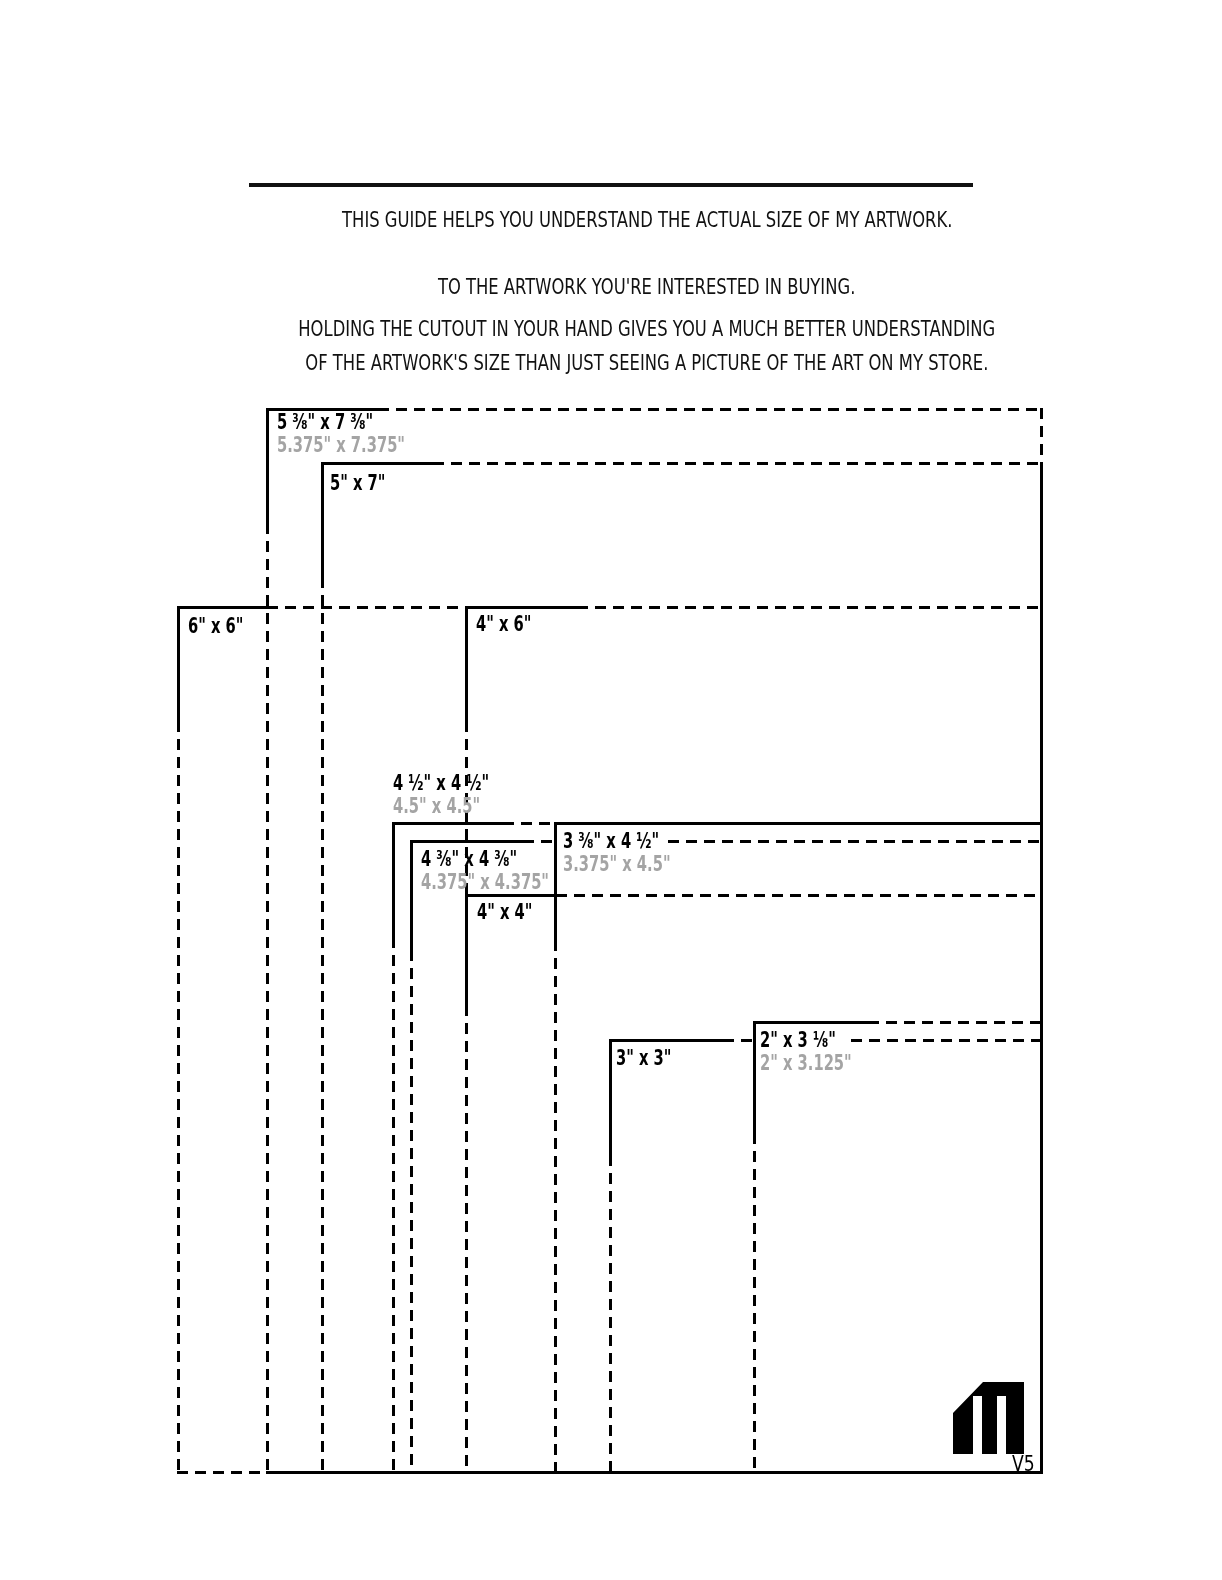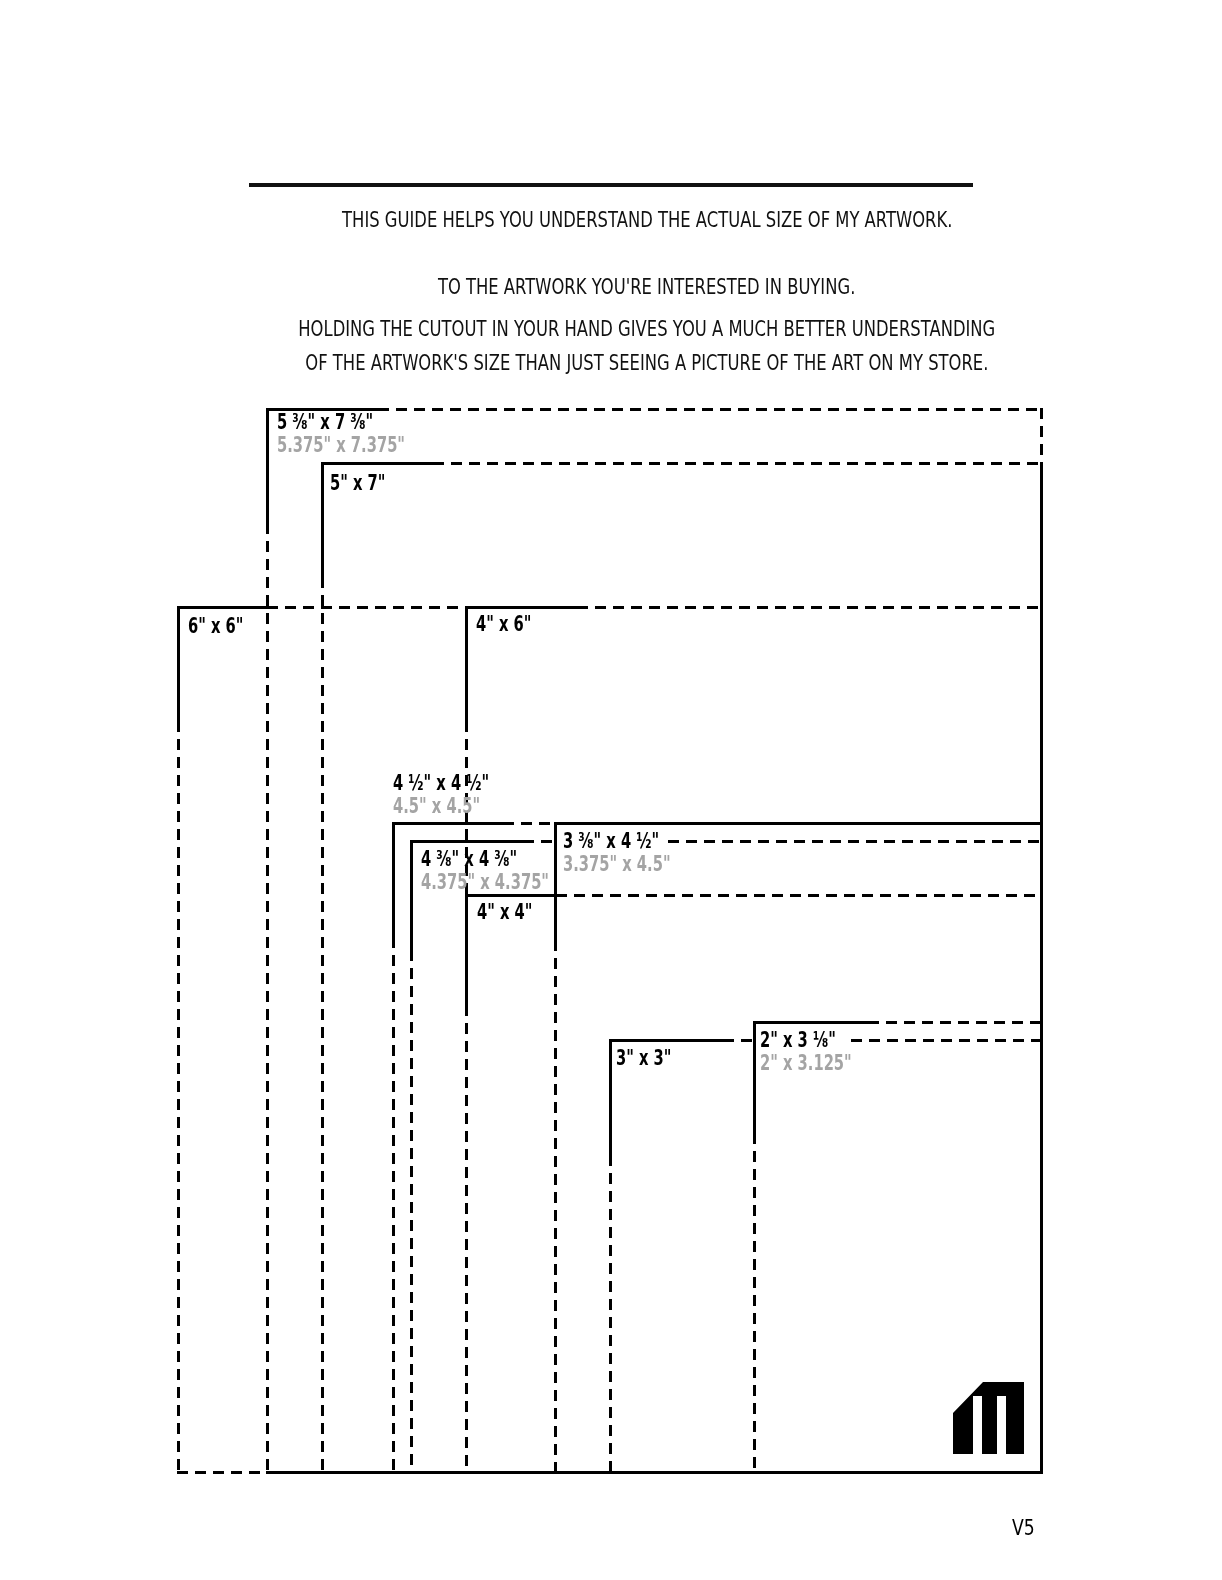--- a/index.html
+++ b/index.html
@@ -17,21 +17,21 @@
   .sh{position:absolute;height:3px;background:#000;}
   .sv{position:absolute;width:3px;background:#000;}
   .dh{position:absolute;height:3px;
       background:repeating-linear-gradient(90deg,#000 0 11px,rgba(0,0,0,0) 11px 18px);}
   .dv{position:absolute;width:3px;
       background:repeating-linear-gradient(180deg,#000 0 11px,rgba(0,0,0,0) 11px 18px);}
   
   .lbl{position:absolute;font-size:21px;font-weight:700;line-height:23px;white-space:nowrap;}
   .lbl .sq{transform:scaleX(.7);transform-origin:0 50%;}
   .lbl .sub{color:#a4a4a4;}
-  .version{position:absolute;left:1012px;top:1516px;font-size:21px;font-weight:400;}
+  .version{position:absolute;left:1012px;top:1452px;font-size:21px;font-weight:400;}
   .version .sq{transform:scaleX(.82);transform-origin:0 50%;}
   .footer-url{top:1530px;font-size:22px;font-weight:700;}
   .footer-url .sq{transform:scaleX(.62);transform-origin:50% 50%;}
   .logo{position:absolute;left:953px;top:1382px;width:71px;height:72px;}
 </style>
 </head>
 <body>
 
 <div class="page">
 

